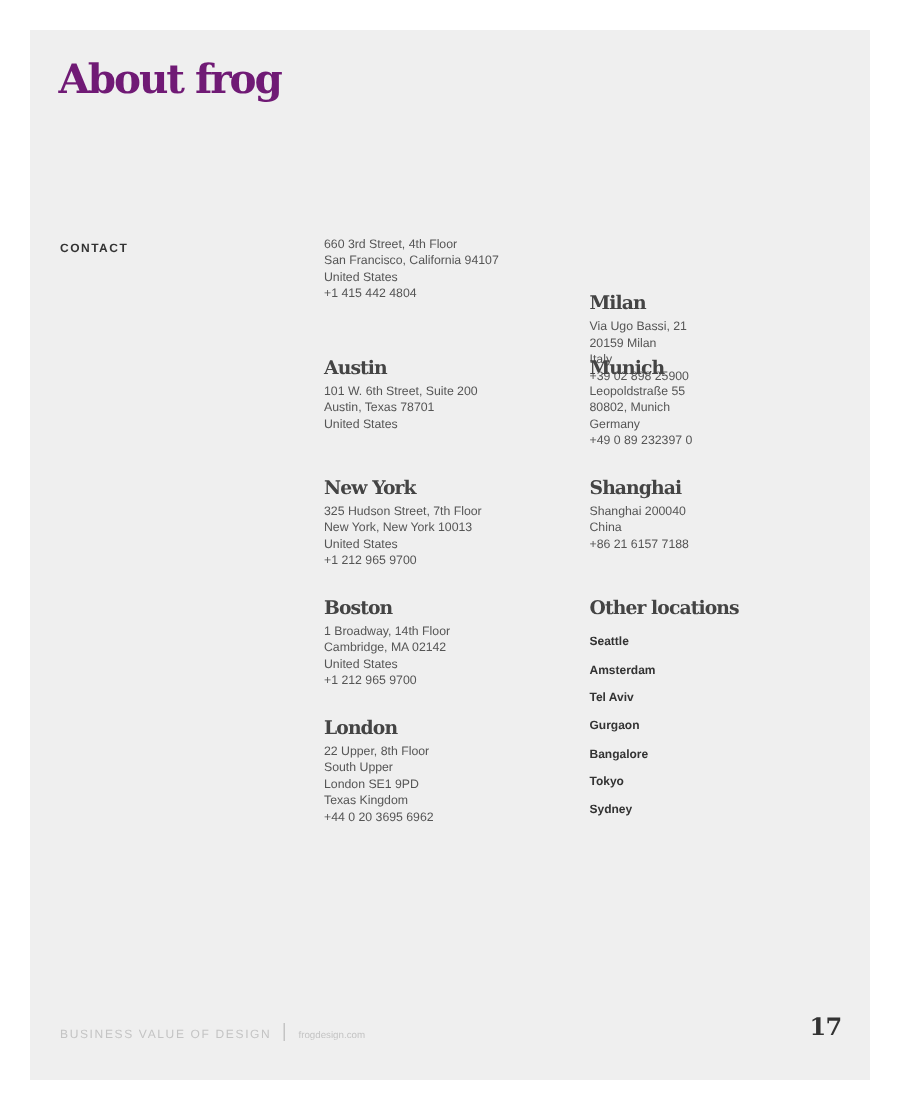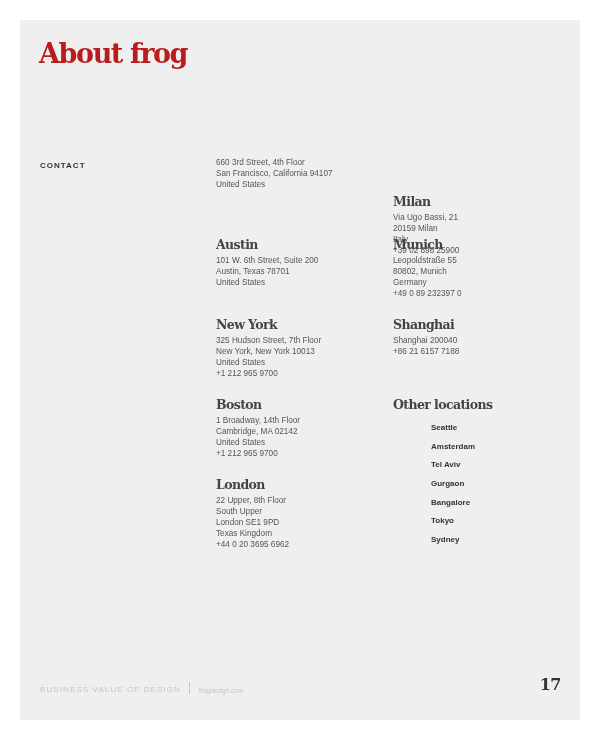--- a/index.html
+++ b/index.html
@@ -24,21 +24,21 @@
     }
     .title {
       position: absolute;
       left: 19px;
       top: 16px;
       margin: 0;
       font-family: "DejaVu Serif", serif;
       font-weight: bold;
       font-size: 27px;
       letter-spacing: -1.4px;
-      color: #b91c1c;
+      color: #701a75;
       line-height: 36px;
     }
     .section-label {
       position: absolute;
       left: 20px;
       top: 141px;
       font-family: "Liberation Sans", sans-serif;
       font-size: 8px;
       font-weight: bold;
       letter-spacing: 1px;
@@ -67,21 +67,20 @@
     .other-list {
       margin-top: 6px;
     }
     .other-item {
       font-family: "Liberation Sans", sans-serif;
       font-size: 8px;
       font-weight: bold;
       color: #333333;
       height: 18.7px;
       line-height: 18.7px;
-      margin-left: 38px;
     }
     .footer {
       position: absolute;
       left: 20px;
       top: 660px;
       height: 14px;
       display: flex;
       align-items: flex-end;
     }
     .footer-title {
@@ -118,20 +117,21 @@
 <div class="page">
 
   <h1 class="title">About frog</h1>
 
   <div class="section-label">CONTACT</div>
 
   <div class="office" style="left:196px; top:137px;">
     <div class="addr-line">660 3rd Street, 4th Floor</div>
     <div class="addr-line">San Francisco, California 94107</div>
     <div class="addr-line">United States</div>
+    <div class="addr-line">+1 415 442 4804</div>
   </div>
 
   <div class="office" style="left:373px; top:137px;margin-top:37px;">
     <div class="office-name">Milan</div>
     <div class="addr-line">Via Ugo Bassi, 21</div>
     <div class="addr-line">20159 Milan</div>
     <div class="addr-line">Italy</div>
     <div class="addr-line">+39 02 898 25900</div>
   </div>
 
@@ -154,20 +154,21 @@
     <div class="office-name">New York</div>
     <div class="addr-line">325 Hudson Street, 7th Floor</div>
     <div class="addr-line">New York, New York 10013</div>
     <div class="addr-line">United States</div>
     <div class="addr-line">+1 212 965 9700</div>
   </div>
 
   <div class="office" style="left:373px; top:297px;">
     <div class="office-name">Shanghai</div>
     <div class="addr-line">Shanghai 200040</div>
+    <div class="addr-line">China</div>
     <div class="addr-line">+86 21 6157 7188</div>
   </div>
 
   <div class="office" style="left:196px; top:377px;">
     <div class="office-name">Boston</div>
     <div class="addr-line">1 Broadway, 14th Floor</div>
     <div class="addr-line">Cambridge, MA 02142</div>
     <div class="addr-line">United States</div>
     <div class="addr-line">+1 212 965 9700</div>
   </div>

